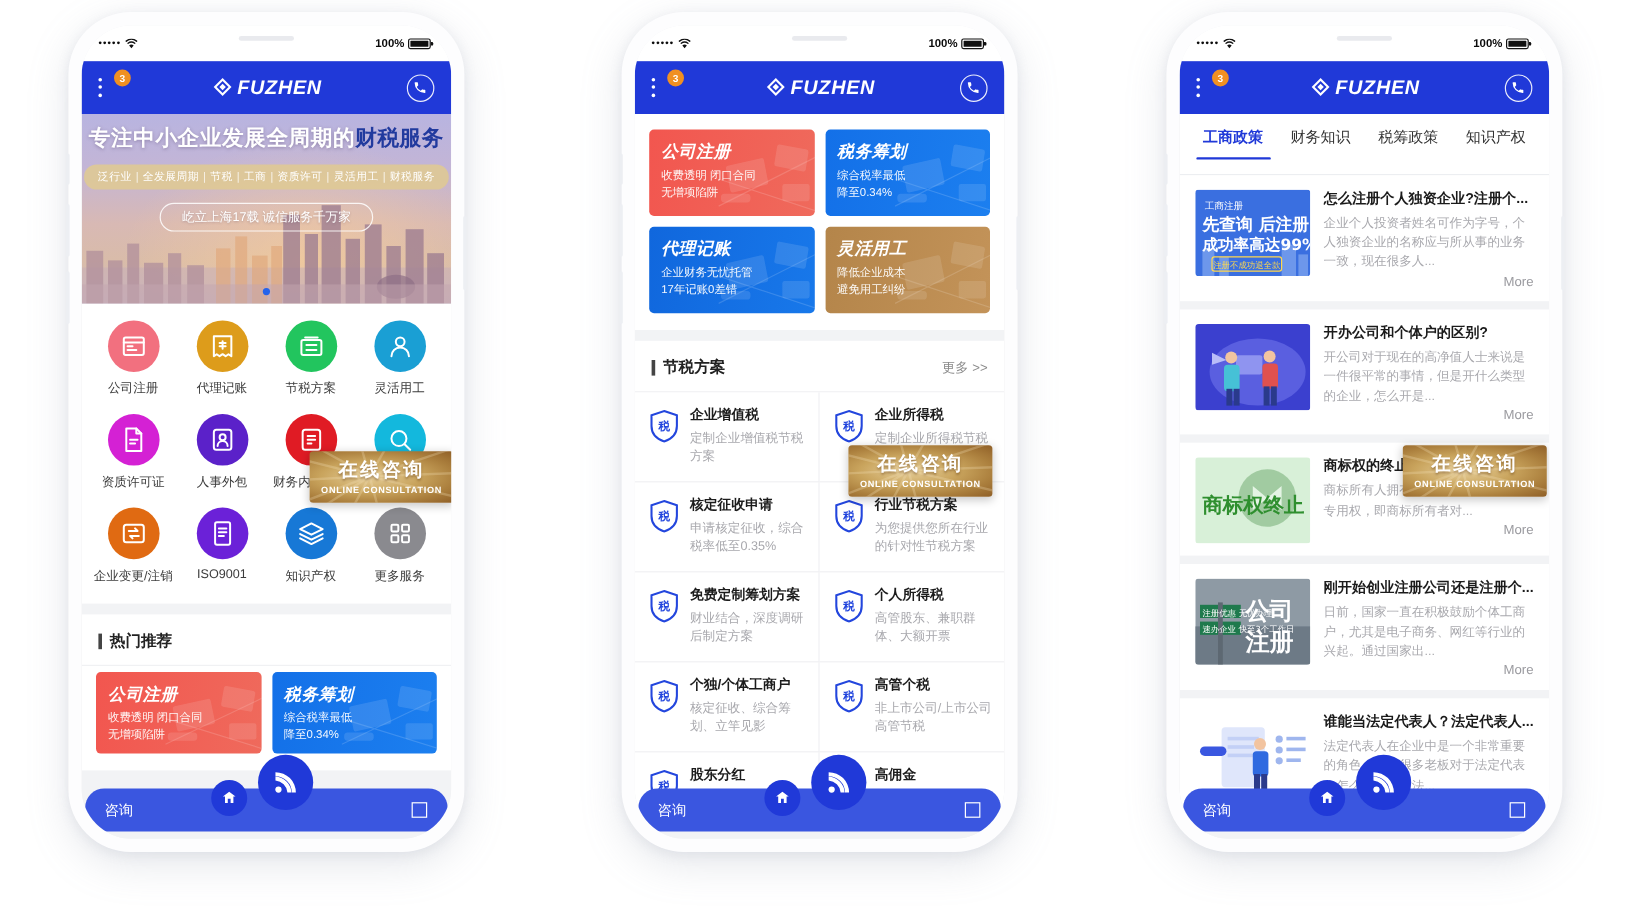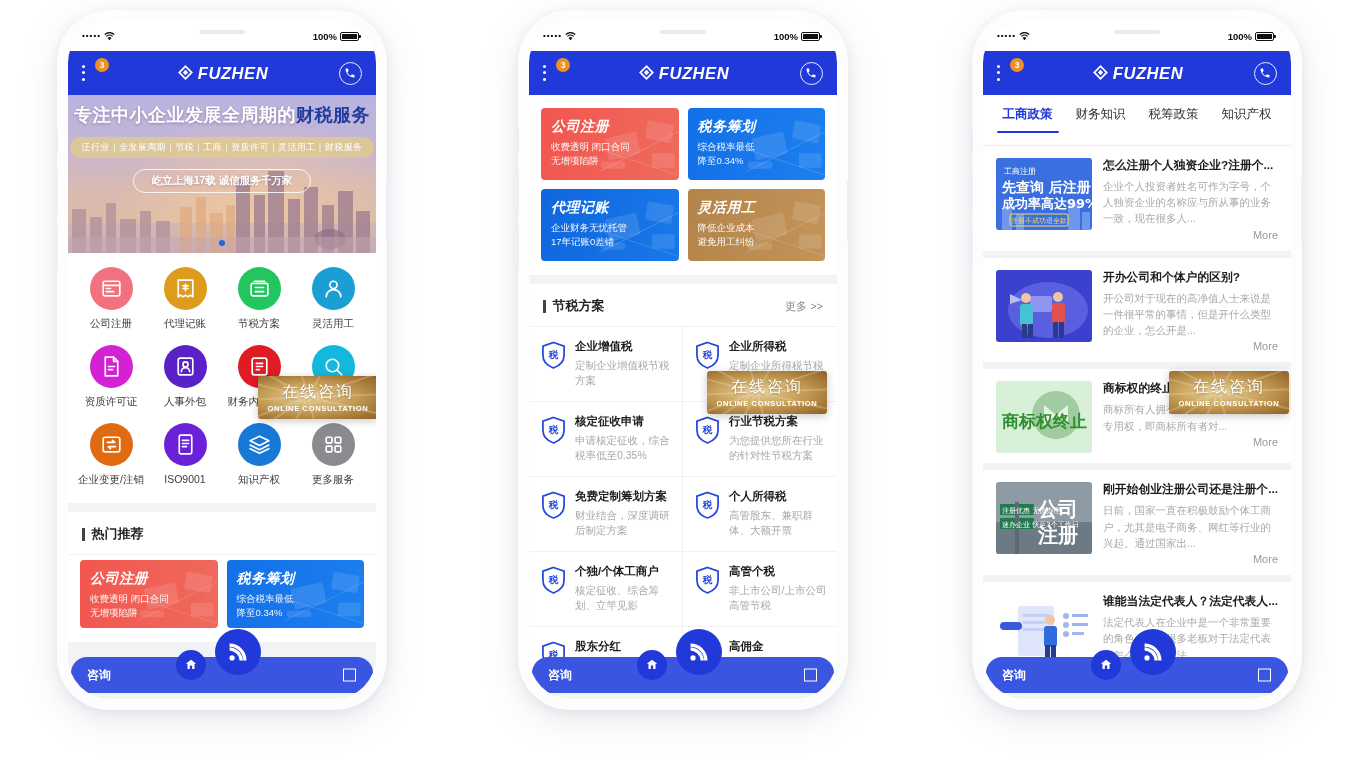--- a/index.html
+++ b/index.html
@@ -124,21 +124,21 @@
     text-shadow: 0 1px 3px rgba(60,40,80,.35);
   }
   .hero-h1 .hl { color: #213a9e; text-shadow: none; }
   .hero-tags {
     margin-top: 10px; background: rgba(223,201,146,.86); color: #fff;
     font-size: 9px; border-radius: 11px; padding: 4px 12px; letter-spacing: .4px;
     white-space: nowrap;
   }
   .hero-sub {
     margin-top: 11px; border: 1px solid rgba(255,255,255,.85); border-radius: 13px;
-    color: #fff; font-size: 10.5px; padding: 4px 18px; font-weight: 700;
+    color: #fff; font-size: 10.5px; padding: 4px 18px; font-weight: 400;
     text-shadow: 0 1px 2px rgba(80,60,90,.3);
   }
   .hero-dots { position: absolute; bottom: 7px; left: 50%; transform: translateX(-50%); display: flex; gap: 5px; }
   .hero-dots i { width: 6px; height: 6px; border-radius: 50%; background: #2563eb; display: block; }
 
   
   .grid-card { background: #fff; padding: 14px 6px 16px; }
   .grid { display: grid; grid-template-columns: repeat(4, 1fr); row-gap: 14px; }
   .gcell { display: flex; flex-direction: column; align-items: center; gap: 7px; }
   .gicon {
@@ -216,34 +216,34 @@
   
   .consult {
     position: absolute; width: 120px; height: 43px; border-radius: 3px; z-index: 40;
     background:
       radial-gradient(ellipse at 42% 50%, #e7cf9a 0%, #c9a45d 42%, #ab7f3d 72%, #8f5f27 100%);
     box-shadow: 0 2px 8px rgba(0,0,0,.22);
     display: flex; flex-direction: column; align-items: center; justify-content: center;
     overflow: hidden;
   }
   .consult .rays { position: absolute; inset: 0; opacity: .55; }
-  .consult .cn { font-size: 16px; font-weight: 400; color: #fff; letter-spacing: 2px; position: relative;
+  .consult .cn { font-size: 16px; font-weight: 700; color: #fff; letter-spacing: 2px; position: relative;
     text-shadow: 0 1px 2px rgba(90,50,10,.45); }
   .consult .en { font-size: 7.6px; font-weight: 700; color: #fff; letter-spacing: .6px; position: relative; margin-top: 1px; }
   .c1 { left: 190px; top: 355px; }
   .c2 { left: 178px; top: 350px; }
   .c3 { left: 186px; top: 350px; }
 
   
   .bottombar {
     position: absolute; left: 3px; right: 3px; bottom: 6px; height: 36px;
     background: #3a56e0; border-radius: 16px; z-index: 30;
     display: flex; align-items: center; padding: 0 16px;
   }
-  .bottombar .bb-text { color: #fff; font-size: 12px; font-weight: 700; }
+  .bottombar .bb-text { color: #fff; font-size: 12px; font-weight: 400; }
   .bottombar .bb-sq {
     position: absolute; right: 17px; top: 50%; transform: translateY(-50%);
     width: 13px; height: 13px; border: 1.8px solid #fff;
   }
   .float-ico {
     position: absolute; z-index: 31; border-radius: 50%;
     background: #2039d8; display: flex; align-items: center; justify-content: center;
   }
   .fi-main { width: 46px; height: 46px; left: 50%; margin-left: -7px; bottom: 24px; }
   .fi-side { width: 30px; height: 30px; left: 50%; margin-left: -46px; bottom: 19px; }

